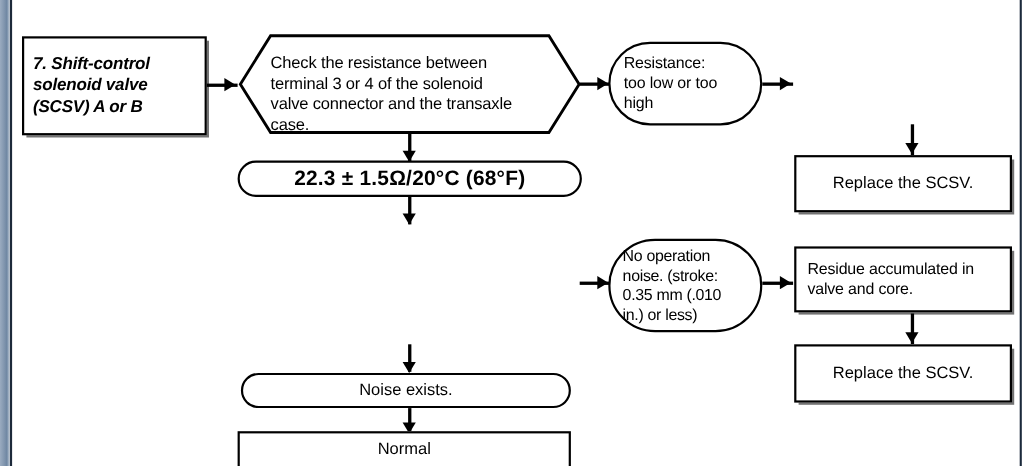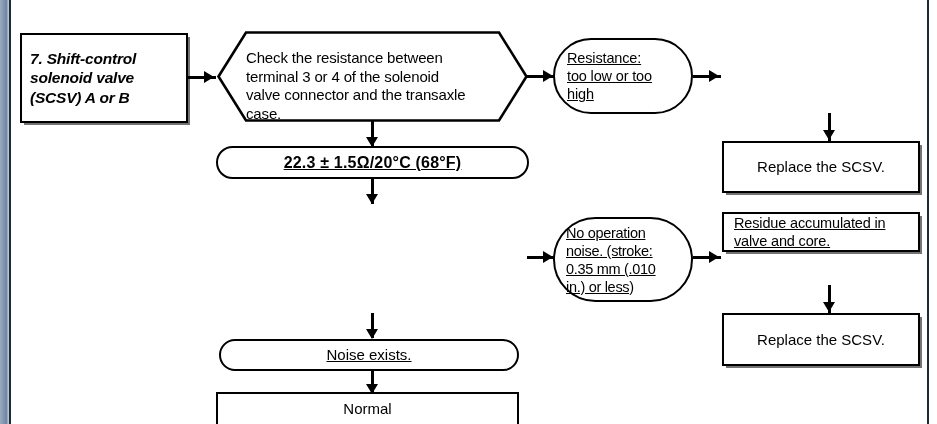--- a/index.html
+++ b/index.html
@@ -61,21 +61,20 @@
   }
   .rect-shadow {
     box-shadow: 3px 3px 0 -1px rgba(0,0,0,0.55);
   }
 
   
   .pill {
     border: 2.5px solid #000;
     background: #fff;
     border-radius: 999px;
-    text-decoration: underline;
   }
 
   
   .hex {
     background: transparent;
   }
   .hex svg {
     position: absolute;
     left: 0; top: 0;
     width: 100%; height: 100%;
@@ -158,41 +157,41 @@
   <div class="arrow arrow-down" style="left:823px; top:130px;"></div>
 
   <div class="node rect rect-shadow" style="left:722px; top:141px; width:198px; height:52px; padding:2px 10px;">
     <span class="txt t-center" style="font-size:15px; line-height:18px;">Replace the SCSV.</span>
   </div>
 
   <div class="conn conn-v" style="left:371px; top:121px; width:3px; height:26px;"></div>
   <div class="arrow arrow-down" style="left:366px; top:137px;"></div>
 
   <div class="node pill" style="left:216px; top:146px; width:313px; height:33px; padding:0 10px;">
-    <span class="txt t-center bold" style="font-size:16px; line-height:18px; letter-spacing:0.2px;">22.3 ± 1.5Ω/20°C (68°F)</span>
+    <span class="txt t-center bold" style="font-size:19px; line-height:18px; letter-spacing:0.2px;">22.3 ± 1.5Ω/20°C (68°F)</span>
   </div>
 
   <div class="conn conn-v" style="left:371px; top:179px; width:3px; height:25px;"></div>
   <div class="arrow arrow-down" style="left:366px; top:194px;"></div>
 
 
   <div class="conn conn-h" style="left:527px; top:256px; width:28px;"></div>
   <div class="arrow arrow-right" style="left:543px; top:251px;"></div>
 
   <div class="node pill" style="left:553px; top:217px; width:140px; height:85px; padding:3px 11px;">
     <span class="txt t-left" style="font-size:14.5px; line-height:18px; letter-spacing:-0.3px;">No operation
 noise. (stroke:
 0.35 mm (.010
 in.) or less)</span>
   </div>
 
   <div class="conn conn-h" style="left:693px; top:256px; width:28px;"></div>
   <div class="arrow arrow-right" style="left:709px; top:251px;"></div>
 
-  <div class="node rect rect-shadow" style="left:722px; top:212px; width:198px; height:40px; padding:3px 10px;text-decoration:underline;">
+  <div class="node rect rect-shadow" style="left:722px; top:224px; width:198px; height:60px; padding:3px 10px;">
     <span class="txt t-left" style="font-size:14.5px; line-height:18px; letter-spacing:-0.15px;">Residue accumulated in
 valve and core.</span>
   </div>
 
   <div class="conn conn-v" style="left:828px; top:285px; width:3px; height:28px;"></div>
   <div class="arrow arrow-down" style="left:823px; top:302px;"></div>
 
   <div class="node rect rect-shadow" style="left:722px; top:313px; width:198px; height:53px; padding:2px 10px;">
     <span class="txt t-center" style="font-size:15px; line-height:18px;">Replace the SCSV.</span>
   </div>

